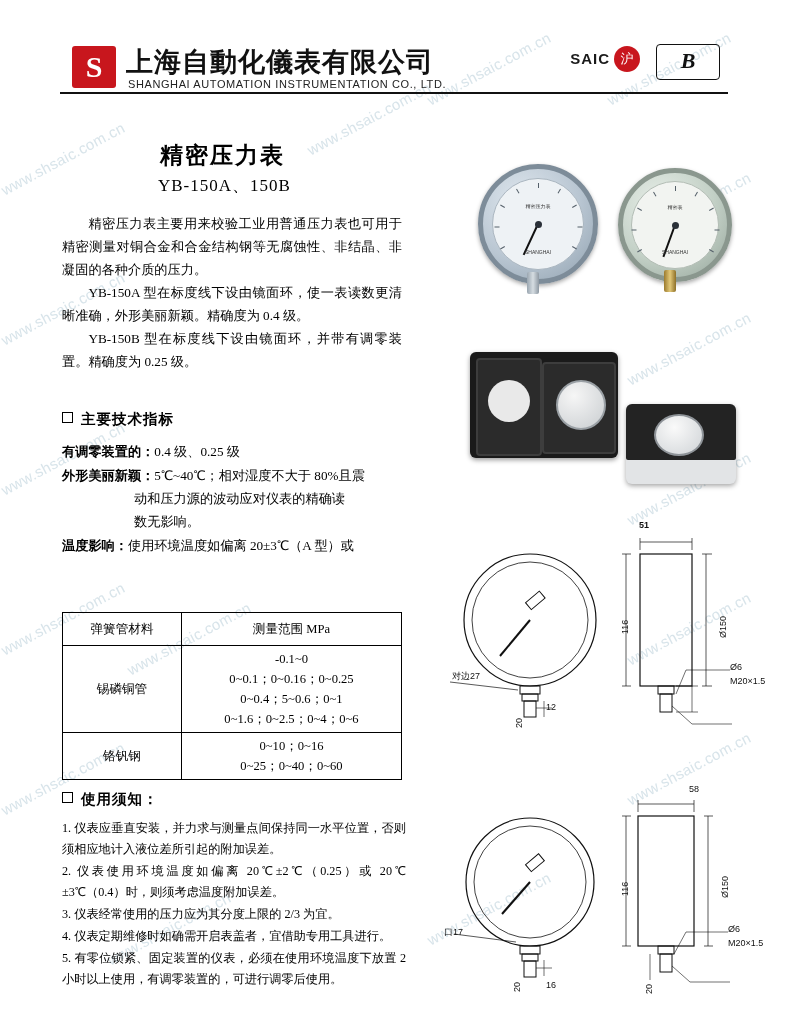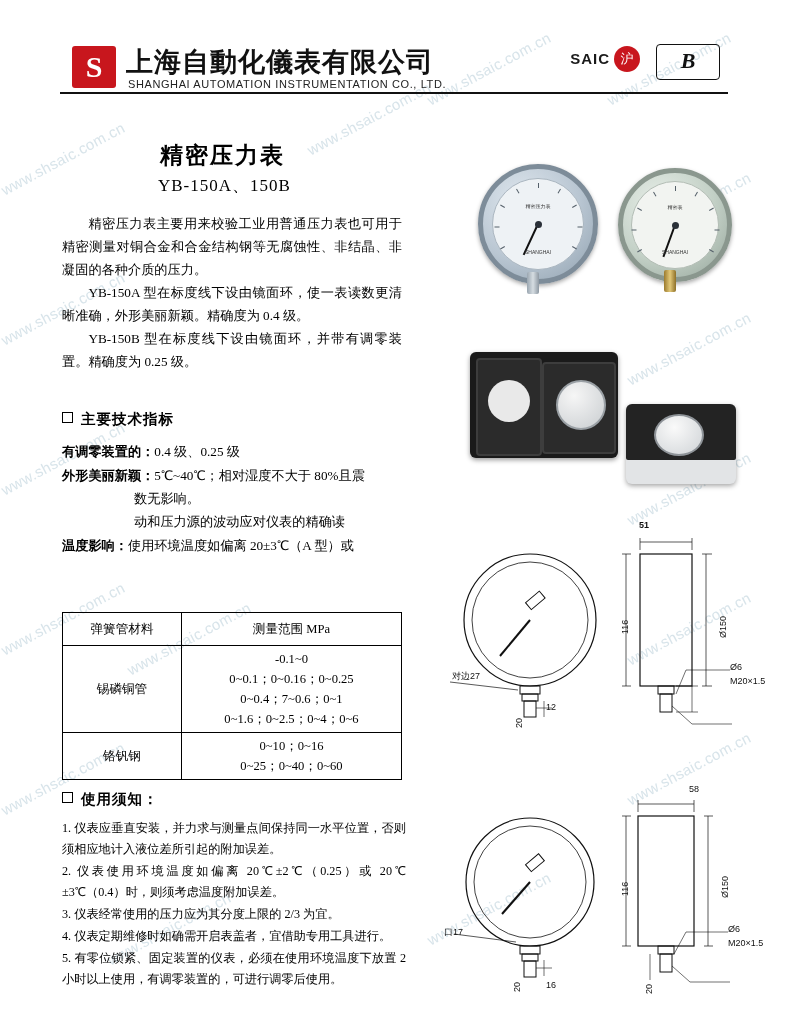--- a/index.html
+++ b/index.html
@@ -408,40 +408,40 @@
   <div class="sec-head" style="left:62px; top:410px;">
     <span class="sq"></span><span>主要技术指标</span>
   </div>
 
   <div class="spec-list">
     <div class="spec-row">
       <span class="spec-key">有调零装置的：</span><span>0.4 级、0.25 级</span>
     </div>
     <div class="spec-row">
       <span class="spec-key">外形美丽新颖：</span><span>5℃~40℃；相对湿度不大于 80%且震</span>
+      <span class="spec-ind">动和压力源的波动应对仪表的精确读</span>
       <span class="spec-ind">数无影响。</span>
-      <span class="spec-ind">动和压力源的波动应对仪表的精确读</span>
     </div>
     <div class="spec-row">
       <span class="spec-key">温度影响：</span><span>使用环境温度如偏离 20±3℃（A 型）或</span>
     </div>
   </div>
 
   <table class="spec-table">
     <tbody>
         <tr>
       <th style="width:110px; height:26px;">弹簧管材料</th>
       <th>测量范围 MPa</th>
     </tr>
     <tr>
       <td>锡磷铜管</td>
       <td class="lines">
         <div>-0.1~0</div>
         <div>0~0.1；0~0.16；0~0.25</div>
-        <div>0~0.4；7~0.6；0~1</div>
+        <div>0~0.4；5~0.6；0~1</div>
         <div>0~1.6；0~2.5；0~4；0~6</div>
       </td>
     </tr>
     <tr>
       <td>铬钒钢</td>
       <td class="lines">
         <div>0~10；0~16</div>
         <div>0~25；0~40；0~60</div>
       </td>
     </tr>

